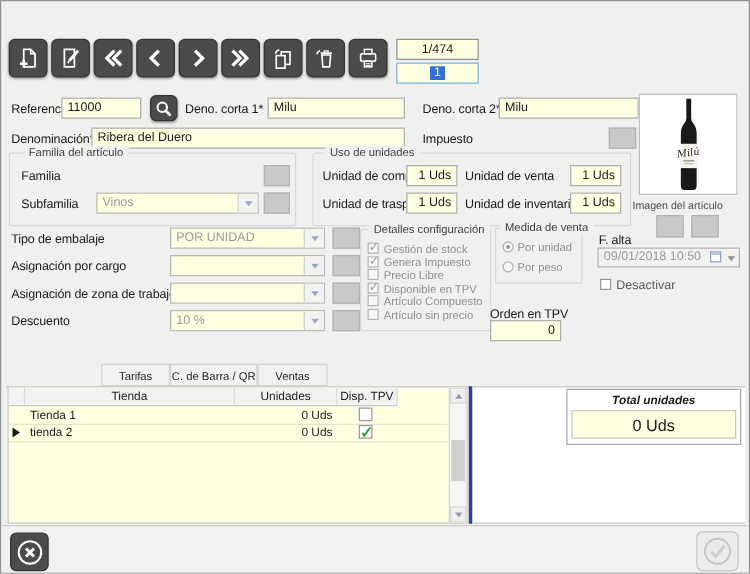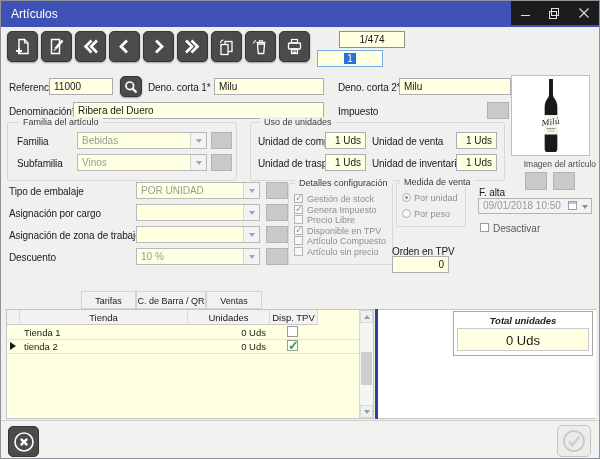--- a/index.html
+++ b/index.html
@@ -11,21 +11,21 @@
   
   .titlebar{position:absolute;left:0;top:0;width:100%;height:26px;background:#3d52b4;}
   .title{position:absolute;left:10px;top:6px;color:#ffffff;font-size:12px;}
   .winctrls{position:absolute;right:0;top:0;width:88px;height:24px;background:#1c1c1c;display:flex;}
   .wbtn{flex:1;display:flex;align-items:center;justify-content:center;}
   
   .tbtn{position:absolute;top:30px;width:31px;height:31px;background:#4b4b4b;border:1px solid #343434;
         border-radius:5px;box-sizing:border-box;display:flex;align-items:center;justify-content:center;
         box-shadow:0 1px 2px rgba(0,0,0,.35);}
   .counterbox{position:absolute;left:316px;top:30px;width:66px;height:17px;background:#ffffe1;
-        border:1px solid #8f8f8f;box-sizing:border-box;text-align:center;line-height:15px;margin-left:22px;}
+        border:1px solid #8f8f8f;box-sizing:border-box;text-align:center;line-height:15px;}
   .recinput{position:absolute;left:316px;top:49px;width:66px;height:17px;background:#ffffe1;
         border:1px solid #74aee2;box-sizing:border-box;text-align:center;line-height:15px;}
   .selhl{background:#2f6fd6;color:#fff;padding:0 3px;}
   
   .lbl{position:absolute;white-space:nowrap;letter-spacing:-0.1px;}
   .fld{position:absolute;height:17px;background:#ffffe1;border:1px solid #abadb3;box-sizing:border-box;
        padding:2px 3px 0 4px;white-space:nowrap;overflow:hidden;}
   .fld.num{text-align:right;padding-right:4px;}
   .sel{position:absolute;height:17px;background:#ffffe1;border:1px solid #b9b9b9;box-sizing:border-box;
        color:#9b9b9b;padding:2px 18px 0 4px;white-space:nowrap;overflow:hidden;}
@@ -75,56 +75,34 @@
        border:1px solid #c9c9c9;box-sizing:border-box;text-align:center;font-size:13px;padding-top:4px;}
   
   .bottombar{position:absolute;left:0;top:419px;width:100%;height:40px;background:#f1f1ef;border-top:1px solid #cfcfcf;}
   .closebtn{position:absolute;left:7px;top:425px;width:31px;height:31px;background:#4b4b4b;border:1px solid #343434;
        border-radius:5px;box-sizing:border-box;display:flex;align-items:center;justify-content:center;}
   .okbtn{position:absolute;left:556px;top:424px;width:34px;height:32px;background:#ececea;border:1px solid #c4c4c4;
        border-radius:5px;box-sizing:border-box;display:flex;align-items:center;justify-content:center;}
   
   .imgbox{position:absolute;left:510px;top:74px;width:79px;height:81px;background:#ffffff;
        border:1px solid #c0c0c0;box-sizing:border-box;display:flex;align-items:center;justify-content:center;}
-  .imgcaption{position:absolute;left:505px;top:158px;width:90px;text-align:right;font-size:8.5px;color:#4a4a4a;}
+  .imgcaption{position:absolute;left:505px;top:158px;width:90px;text-align:left;font-size:8.5px;color:#4a4a4a;}
   .imgbtn{position:absolute;top:171px;width:22px;height:18px;background:#c9c9c9;border:1px solid #b3b3b3;box-sizing:border-box;}
   
   .datefld{position:absolute;left:477px;top:197px;width:114px;height:16px;background:#f2f2f0;
        border:1px solid #b4b4b4;box-sizing:border-box;color:#9a9a9a;padding:1px 0 0 4px;}
   .calicon{position:absolute;right:14px;top:2px;width:9px;height:9px;border:1px solid #8fa0c0;box-sizing:border-box;background:#fff;}
   .calicon::before{content:"";position:absolute;left:0;top:0;width:7px;height:2px;background:#b8c4e0;}
   .datefld .tri-dn{position:absolute;right:3px;top:6px;border-top-color:#909090;}
 </style>
 </head>
 <body>
 
 <div id="win">
 
-  <div class="titlebar">
-    <span class="title">Artículos</span>
-    <div class="winctrls">
-      <span class="wbtn">
-        <svg width="10" height="10">
-            <line x1="0" y1="7.5" x2="9" y2="7.5" stroke="#e0e0e0" stroke-width="1"></line>
-          </svg>
-      </span>
-      <span class="wbtn">
-        <svg width="11" height="11" fill="none" stroke="#e0e0e0" stroke-width="1">
-          <rect x="2.5" y="0.5" width="7" height="7"></rect>
-            <rect x="0.5" y="3.5" width="7" height="7"></rect>
-        </svg>
-      </span>
-      <span class="wbtn">
-        <svg width="10" height="10" stroke="#e0e0e0" stroke-width="1.1">
-          <line x1="0.5" y1="0.5" x2="9.5" y2="9.5"></line>
-            <line x1="9.5" y1="0.5" x2="0.5" y2="9.5"></line>
-        </svg>
-      </span>
-    </div>
-  </div>
 
   <div class="tbtn" style="left:6px">
     <svg width="19" height="19" fill="none" stroke="#fff">
       <path d="M6 2.5 h5.5 l3.5 3.5 v10.5 h-9 z" stroke-width="1.4"></path>
         <path d="M11.5 2.5 v3.5 h3.5" stroke-width="1.2"></path>
       <line x1="3" y1="14" x2="9" y2="14" stroke-width="2"></line>
         <line x1="6" y1="11" x2="6" y2="17" stroke-width="2"></line>
     </svg>
   </div>
   <div class="tbtn" style="left:40px">
@@ -197,26 +175,20 @@
   <div class="fld" style="left:398px;top:77px;width:112px">Milu</div>
 
   <span class="lbl" style="left:8px;top:105px">Denominación*</span>
   <div class="fld" style="left:72px;top:101px;width:251px">Ribera del Duero</div>
   <span class="lbl" style="left:337px;top:105px">Impuesto</span>
   <div class="gbtn" style="left:486px;top:101px;width:22px"></div>
 
   <div class="group" style="left:6px;top:121px;width:228px;height:57px"></div>
   <span class="gtitle" style="left:18px;top:116px;font-size:9px">Familia del artículo</span>
   <span class="lbl" style="left:16px;top:135px">Familia</span>
-  <div class="sel" style="left:76px;top:131px;width:130px">
-    <span>Bebidas</span>
-    <span class="arr">
-        <span class="tri-dn"></span>
-      </span>
-  </div>
   <div class="gbtn" style="left:210px;top:131px;width:21px"></div>
   <span class="lbl" style="left:16px;top:157px">Subfamilia</span>
   <div class="sel" style="left:76px;top:153px;width:130px">
     <span>Vinos</span>
     <span class="arr">
         <span class="tri-dn"></span>
       </span>
   </div>
   <div class="gbtn" style="left:210px;top:153px;width:21px"></div>
 

